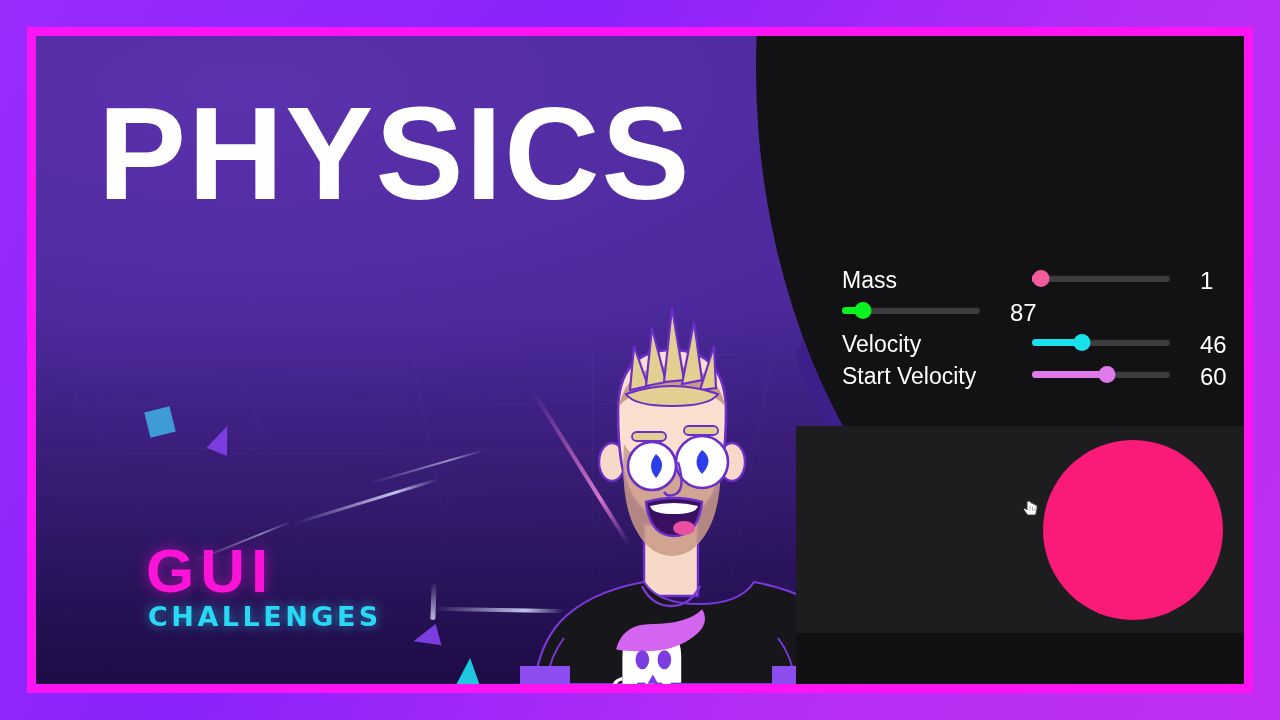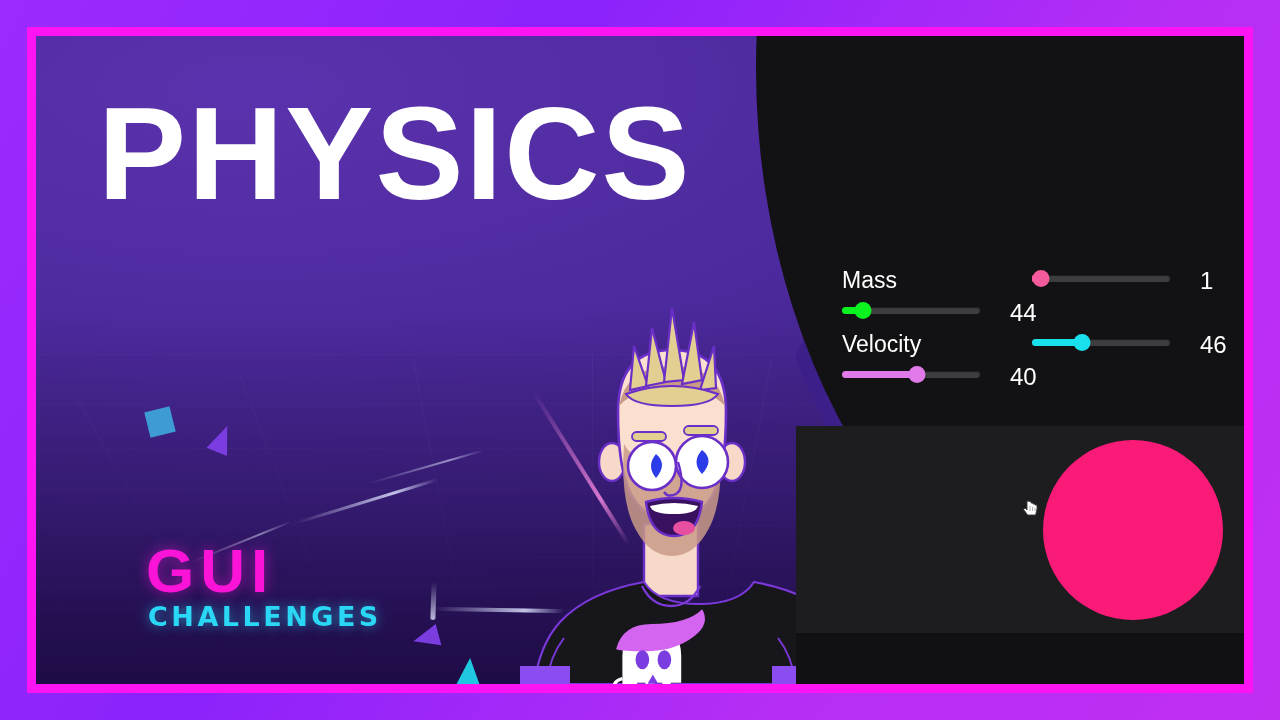--- a/index.html
+++ b/index.html
@@ -221,40 +221,41 @@
         </div>
         <div class="row-value">1</div>
       </div>
 
       <div class="row">
         <div class="slider">
           <div class="track"></div>
           <div class="fill" style="width:20px;background:#0bf221;"></div>
           <div class="thumb" style="left:21px;background:#0bf221;"></div>
         </div>
-        <div class="row-value">44</div>
+        <div class="row-value">87</div>
       </div>
 
       <div class="row">
         <div class="row-label">Velocity</div>
         <div class="slider">
           <div class="track"></div>
           <div class="fill" style="width:49px;background:#18e0ed;"></div>
           <div class="thumb" style="left:50px;background:#18e0ed;"></div>
         </div>
         <div class="row-value">46</div>
       </div>
 
       <div class="row">
+        <div class="row-label">Start Velocity</div>
         <div class="slider">
           <div class="track"></div>
           <div class="fill" style="width:74px;background:#e07ae8;"></div>
           <div class="thumb" style="left:75px;background:#e07ae8;"></div>
         </div>
-        <div class="row-value">40</div>
+        <div class="row-value">60</div>
       </div>
     </div>
 
     <div id="play-band">
       <div id="ball" style="left:247px;top:14px;width:180px;height:180px;background:#fa1a78;"></div>
       <svg id="cursor" style="left:227px;top:74px;" viewBox="0 0 16 19" xmlns="http://www.w3.org/2000/svg">
         <path d="M4 1 v9 l-2 -2 l-1.4 1.4 l4 5.6 h8 l1.4 -6 v-4 h-2 v-1 h-2 v-1 h-2 v-1.4 z" fill="#fff" stroke="#3a3a3a" stroke-width=".9"></path>
         <path d="M7 6 v5 M9.5 7 v4 M12 8 v3" stroke="#9a9a9a" stroke-width=".8"></path>
       </svg>
     </div>

